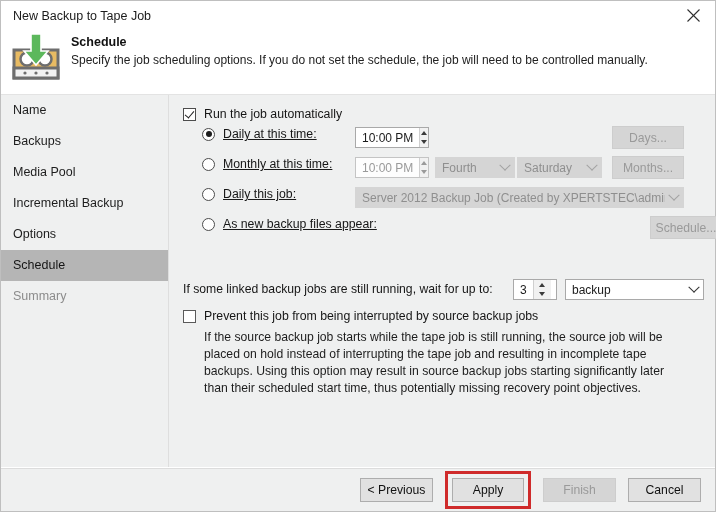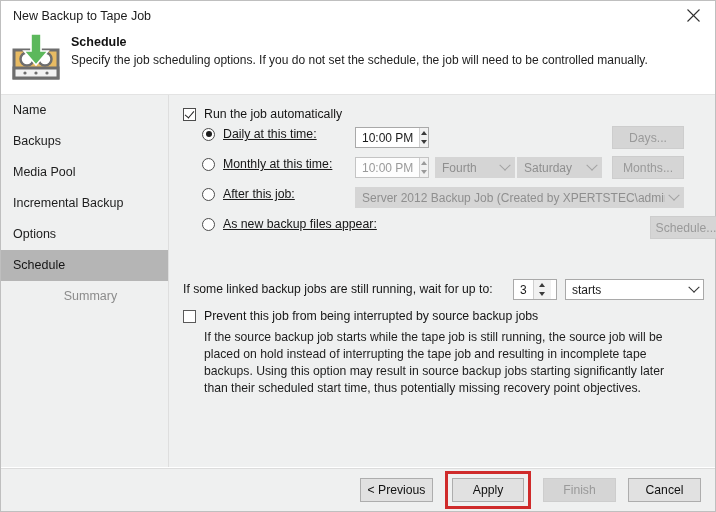--- a/index.html
+++ b/index.html
@@ -108,21 +108,20 @@
     cursor: pointer;
     white-space: nowrap;
   }
   .nav-item.selected {
     background: #b5b5b5;
     color: #151515;
   }
   .nav-item.disabled {
     color: #8c8c8c;
     cursor: default;
-    text-align: center;
   }
 
   .content {
     flex: 1 1 auto;
     background: #eff0f0;
     position: relative;
     padding: 11px 13px 0 14px;
     box-sizing: border-box;
   }
 
@@ -477,21 +476,21 @@
               <div class="chev-glyph"></div>
             </div>
         </div>
       </div>
       <div class="ctrl-area" style="left:443px; top:61px;">
         <div class="btn disabled" style="width:72px;">Months...</div>
       </div>
 
       <div class="opt-row" style="top:92px;">
         <div class="radio-circle"></div>
-        <div class="radio-label">After this job:</div>
+        <div class="radio-label">Daily this job:</div>
       </div>
       <div class="ctrl-area" style="left:186px; top:92px;">
         <div class="combo disabled" style="width:329px;">
           <div class="txt">Server 2012 Backup Job (Created by XPERTSTEC\administrator ;</div>
           <div class="chev">
               <div class="chev-glyph"></div>
             </div>
         </div>
       </div>
 
@@ -514,21 +513,21 @@
                 <div class="tri-up"></div>
               </div>
             <div class="dn">
                 <div class="tri-dn"></div>
               </div>
           </div>
         </div>
       </div>
       <div class="ctrl-area" style="left:396px; top:184px;">
         <div class="combo" style="width:139px;">
-          <div class="txt">starts</div>
+          <div class="txt">backup</div>
           <div class="chev">
               <div class="chev-glyph"></div>
             </div>
         </div>
       </div>
 
       <div class="row" style="position:absolute; left:14px; top:208px;">
         <div class="checkbox-box unchecked"></div>
         <div class="cb-label">Prevent this job from being interrupted by source backup jobs</div>
       </div>

